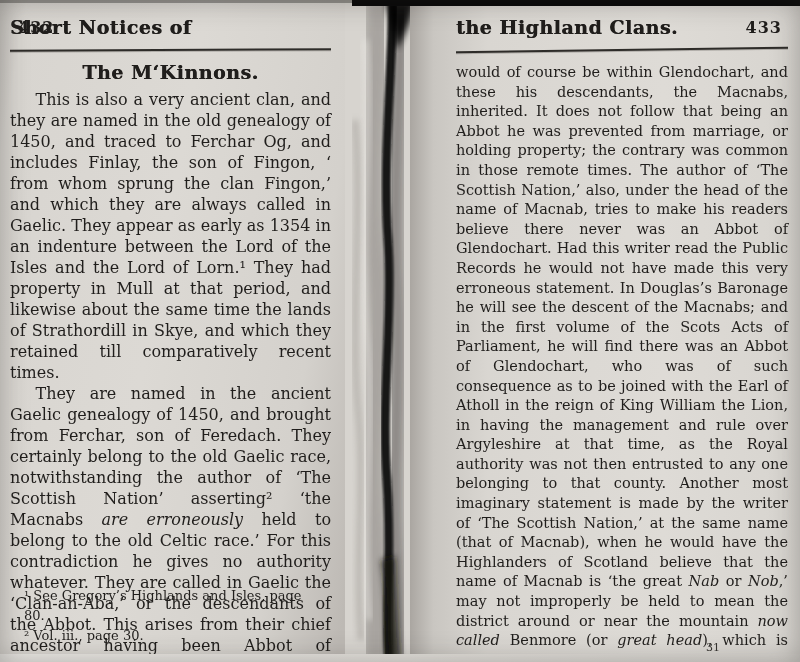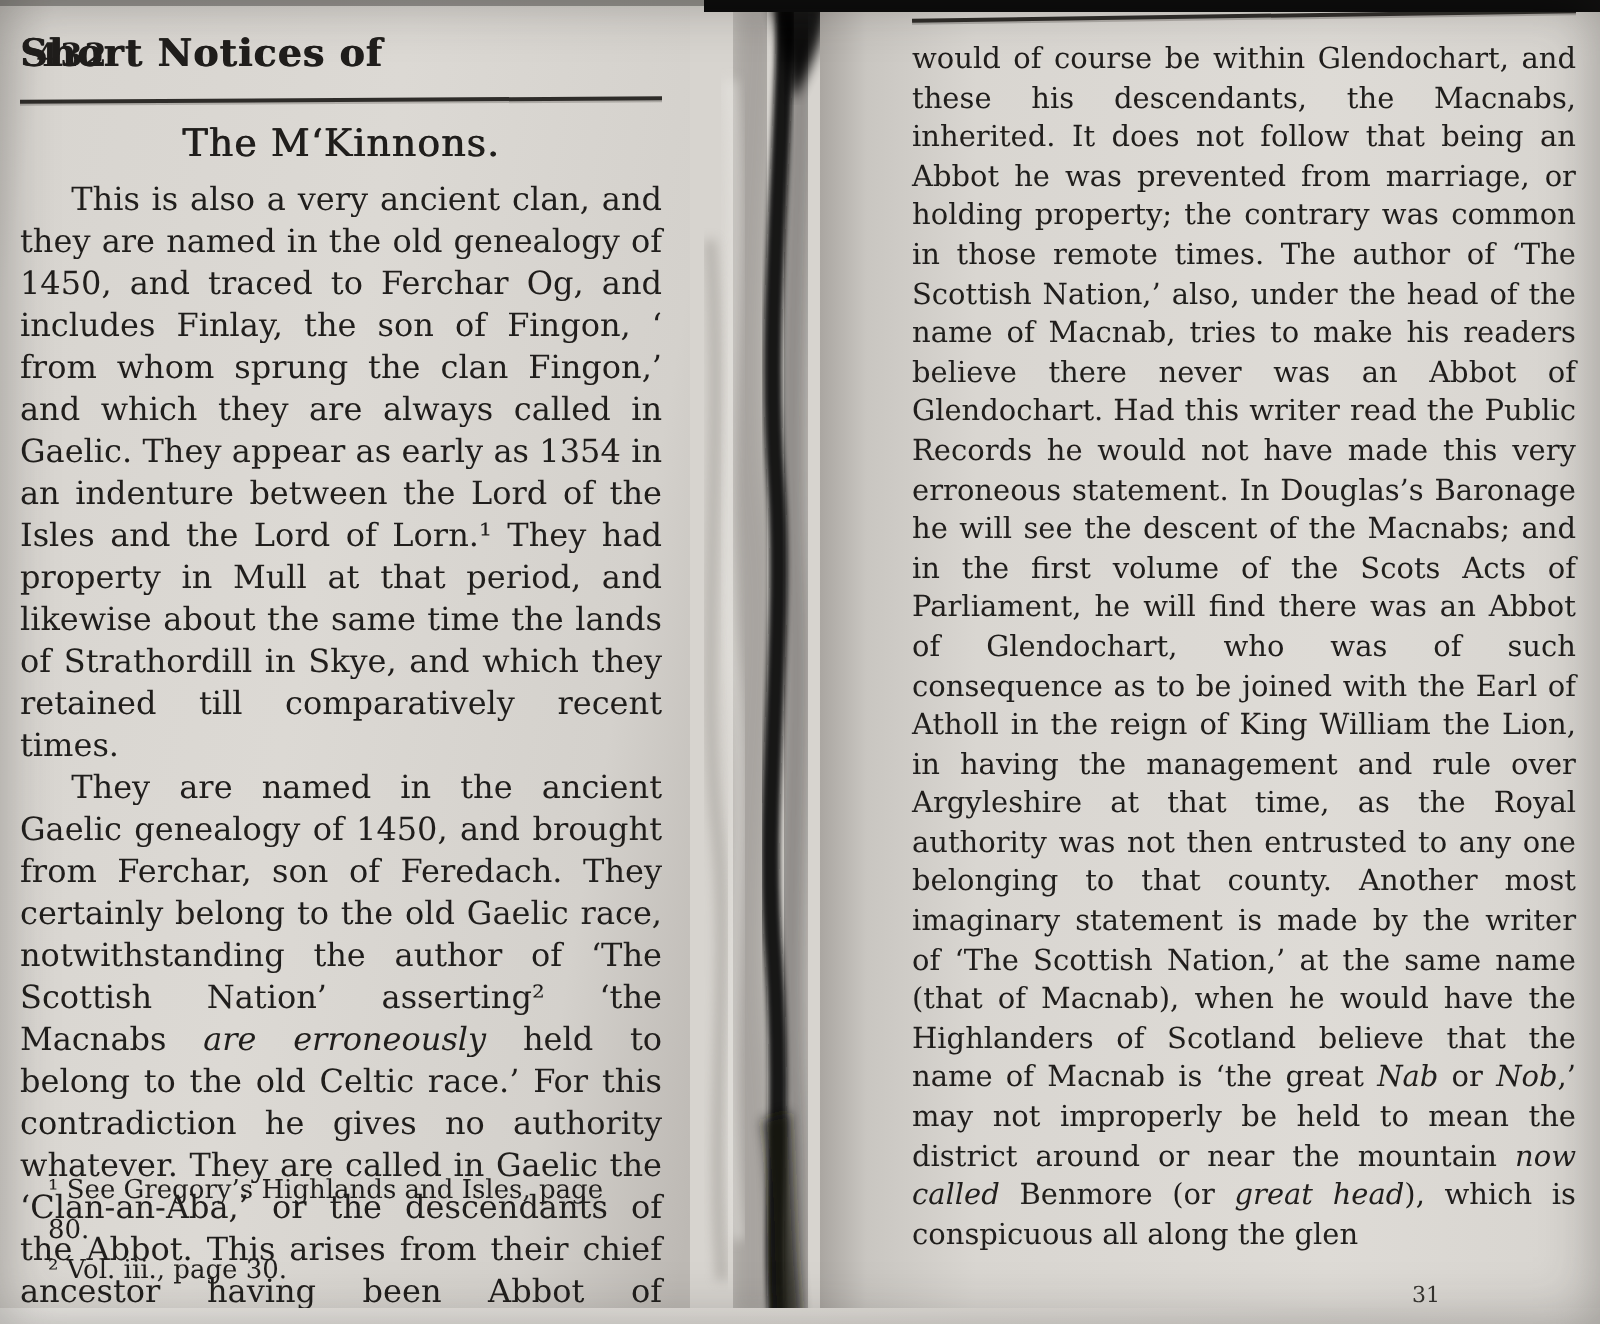--- a/index.html
+++ b/index.html
@@ -45,21 +45,21 @@
     height: 2px; background: #2e2c29; margin-top: 7px;
     box-shadow: 0 1px 0 rgba(46,44,41,0.25);
   }
   .page-left  .header-rule { transform: rotate(-0.3deg); }
   .page-right .header-rule { transform: rotate(-0.8deg); }
   
   .section-heading {
     margin: 10px 0 6px 0;
     text-align: center;
     font-size: 19px;
-    font-weight: normal;
+    font-weight: bold;
   }
   .body-para {
     margin: 0;
     text-align: justify;
   }
   .page-left .body-para {
     font-size: 16px; line-height: 21px;
   }
   .page-right .body-para {
     font-size: 14.5px; line-height: 19.6px;
@@ -138,20 +138,24 @@
       <path d="M66,10 C64,110 58,200 62,290 C66,380 56,470 62,560 C64,610 62,640 63,662" stroke="#2a2825" stroke-width="15" fill="none" opacity="0.5" filter="url(#b6)"></path>
       <path d="M30,40 C38,140 22,240 32,340 C40,430 24,520 34,620" stroke="#e8e6e2" stroke-width="7" fill="none" opacity="0.55" filter="url(#b3)"></path>
       <path d="M20,120 C28,220 14,320 24,420 C30,490 20,560 26,640" stroke="#8b8781" stroke-width="5" fill="none" opacity="0.5" filter="url(#b3)"></path>
       <path d="M58,0 C56,90 48,160 53,240 C58,320 46,400 52,480 C57,560 50,610 54,662" stroke="#0b0b0b" stroke-width="9" fill="none" opacity="0.95" filter="url(#b1)"></path>
       <path d="M50,0 L80,0 C75,26 68,38 62,50 C58,30 54,14 50,0 Z" fill="#060606" opacity="0.9" filter="url(#b3)"></path>
       <path d="M46,560 C52,600 50,630 52,662 L66,662 C62,620 62,590 60,556 Z" fill="#141311" opacity="0.75" filter="url(#b3)"></path>
     </svg>
   </div>
 
   <div class="page page-right">
+    <div class="page-header">
+      <span class="running-title blackletter">the Highland Clans.</span>
+      <span class="page-num num-right">433</span>
+    </div>
     <div class="header-rule"></div>
 
     <p class="body-para"><span>would of course be within Glendochart, and these his descendants, the Macnabs, inherited. It does not follow that being an Abbot he was prevented from marriage, or holding property; the contrary was common in those remote times. The author of ‘The Scottish Nation,’ also, under the head of the name of Macnab, tries to make his readers believe there never was an Abbot of Glendochart. Had this writer read the Public Records he would not have made this very erroneous statement. In Douglas’s Baronage he will see the descent of the Macnabs; and in the first volume of the Scots Acts of Parliament, he will find there was an Abbot of Glendochart, who was of such consequence as to be joined with the Earl of Atholl in the reign of King William the Lion, in having the management and rule over Argyleshire at that time, as the Royal authority was not then entrusted to any one belonging to that county. Another most imaginary statement is made by the writer of ‘The Scottish Nation,’ at the same name (that of Macnab), when he would have the Highlanders of Scotland believe that the name of Macnab is ‘the great </span><i>Nab</i><span> or </span><i>Nob</i><span>,’ may not improperly be held to mean the district around or near the mountain </span><i>now called</i><span> Benmore (or </span><i>great head</i><span>), which is conspicuous all along the glen</span></p>
 
     <div class="signature-mark">31</div>
   </div>
 
   <div class="top-edge"></div>
   <div class="top-edge-left"></div>
   <div class="bottom-edge"></div>

